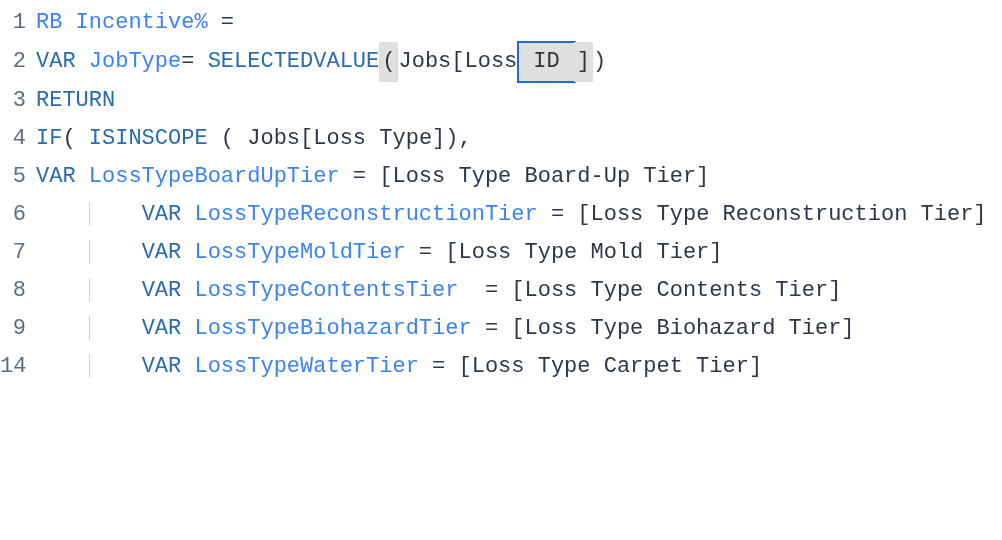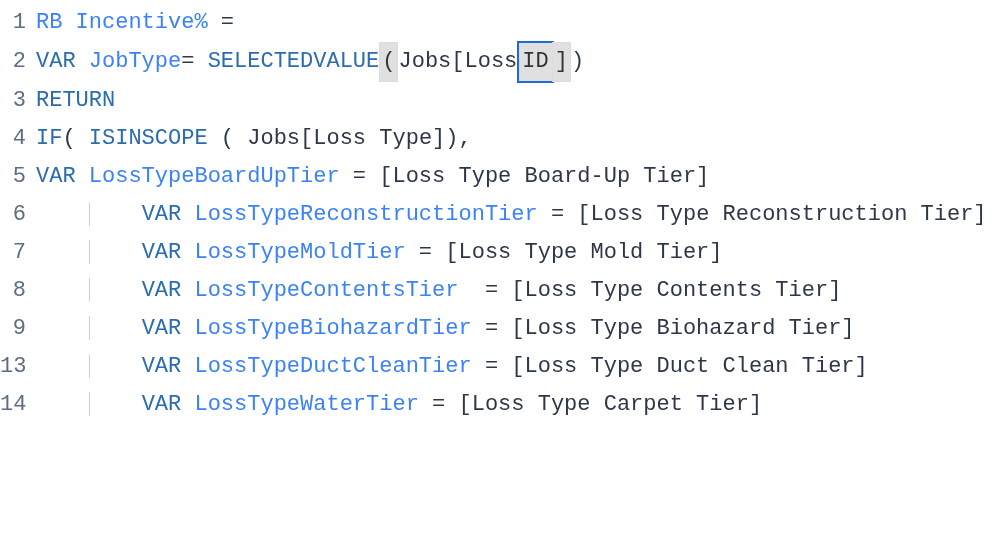--- a/index.html
+++ b/index.html
@@ -41,21 +41,21 @@
   .indent-guide {
     display: inline-block;
     border-left: 1px solid #d0d0d0;
     width: 0;
     height: 1.1em;
     vertical-align: middle;
     margin-right: -1px;
   }
   .box-sel {
     display: inline-block;
-    padding: 0 3px;
+    padding: 0 14px;
     margin-left: 2px;
     background: #e0e0e0;
     outline: 2px solid #1E6BD6;
     font-weight: 500;
   }
   .box-bracket {
     display: inline-block;
     padding: 0 2px;
     background: #e0e0e0;
     border: 1px solid #ddd;
@@ -74,15 +74,14 @@
 
 <div class="line"><div class="gutter">1</div><div class="code"><span class="ident">RB Incentive%</span><span class="text"> =</span></div></div>
     <div class="line"><div class="gutter">2</div><div class="code"><span class="kw">VAR</span><span class="text"> </span><span class="ident">JobType</span><span class="text">= </span><span class="fn">SELECTEDVALUE</span><span class="box-bracket">(</span><span class="text">Jobs[Loss</span><span class="box-sel">ID</span><span class="box-bracket">]</span><span class="text">)</span><span class="cursor-tick"></span></div></div>
     <div class="line"><div class="gutter">3</div><div class="code"><span class="kw">RETURN</span></div></div>
     <div class="line"><div class="gutter">4</div><div class="code"><span class="kw">IF</span><span class="text">( </span><span class="fn">ISINSCOPE</span><span class="text"> ( Jobs[Loss Type]),</span></div></div>
     <div class="line"><div class="gutter">5</div><div class="code"><span class="kw">VAR</span><span class="text"> </span><span class="ident">LossTypeBoardUpTier</span><span class="text"> = [Loss Type Board-Up Tier]</span></div></div>
     <div class="line"><div class="gutter">6</div><div class="code">    <span class="indent-guide"></span>    <span class="kw">VAR</span><span class="text"> </span><span class="ident">LossTypeReconstructionTier</span><span class="text"> = [Loss Type Reconstruction Tier]</span></div></div>
     <div class="line"><div class="gutter">7</div><div class="code">    <span class="indent-guide"></span>    <span class="kw">VAR</span><span class="text"> </span><span class="ident">LossTypeMoldTier</span><span class="text"> = [Loss Type Mold Tier]</span></div></div>
     <div class="line"><div class="gutter">8</div><div class="code">    <span class="indent-guide"></span>    <span class="kw">VAR</span><span class="text"> </span><span class="ident">LossTypeContentsTier</span><span class="text">  = [Loss Type Contents Tier]</span></div></div>
     <div class="line"><div class="gutter">9</div><div class="code">    <span class="indent-guide"></span>    <span class="kw">VAR</span><span class="text"> </span><span class="ident">LossTypeBiohazardTier</span><span class="text"> = [Loss Type Biohazard Tier]</span></div></div>
-    <div class="line"><div class="gutter">13</div><div class="code">    <span class="indent-guide"></span>    <span class="kw">VAR</span><span class="text"> </span><span class="ident">LossTypeDuctCleanTier</span><span class="text"> = [Loss Type Duct Clean Tier]</span></div></div>
     <div class="line"><div class="gutter">14</div><div class="code">    <span class="indent-guide"></span>    <span class="kw">VAR</span><span class="text"> </span><span class="ident">LossTypeWaterTier</span><span class="text"> = [Loss Type Carpet Tier]</span></div></div>
   </div>
 
 </body></html>

